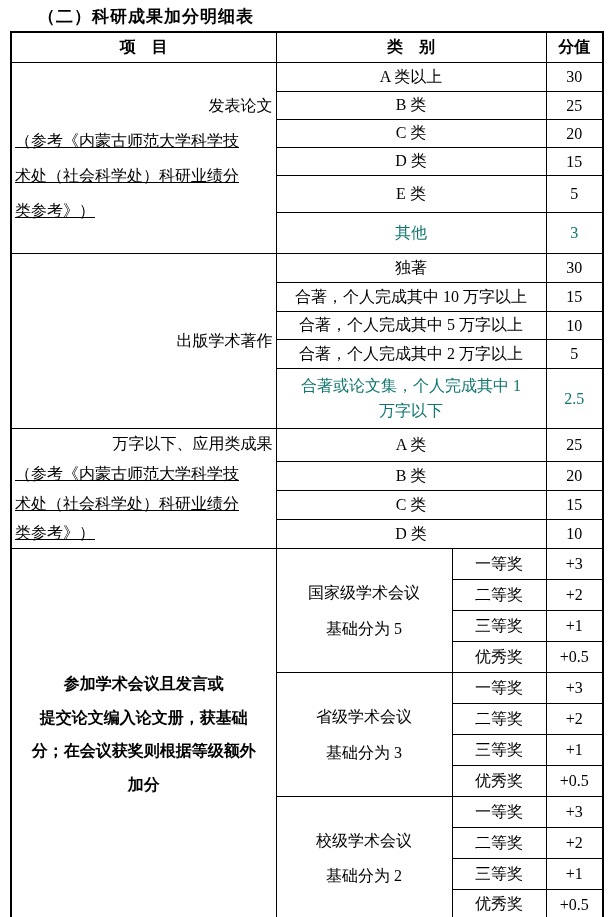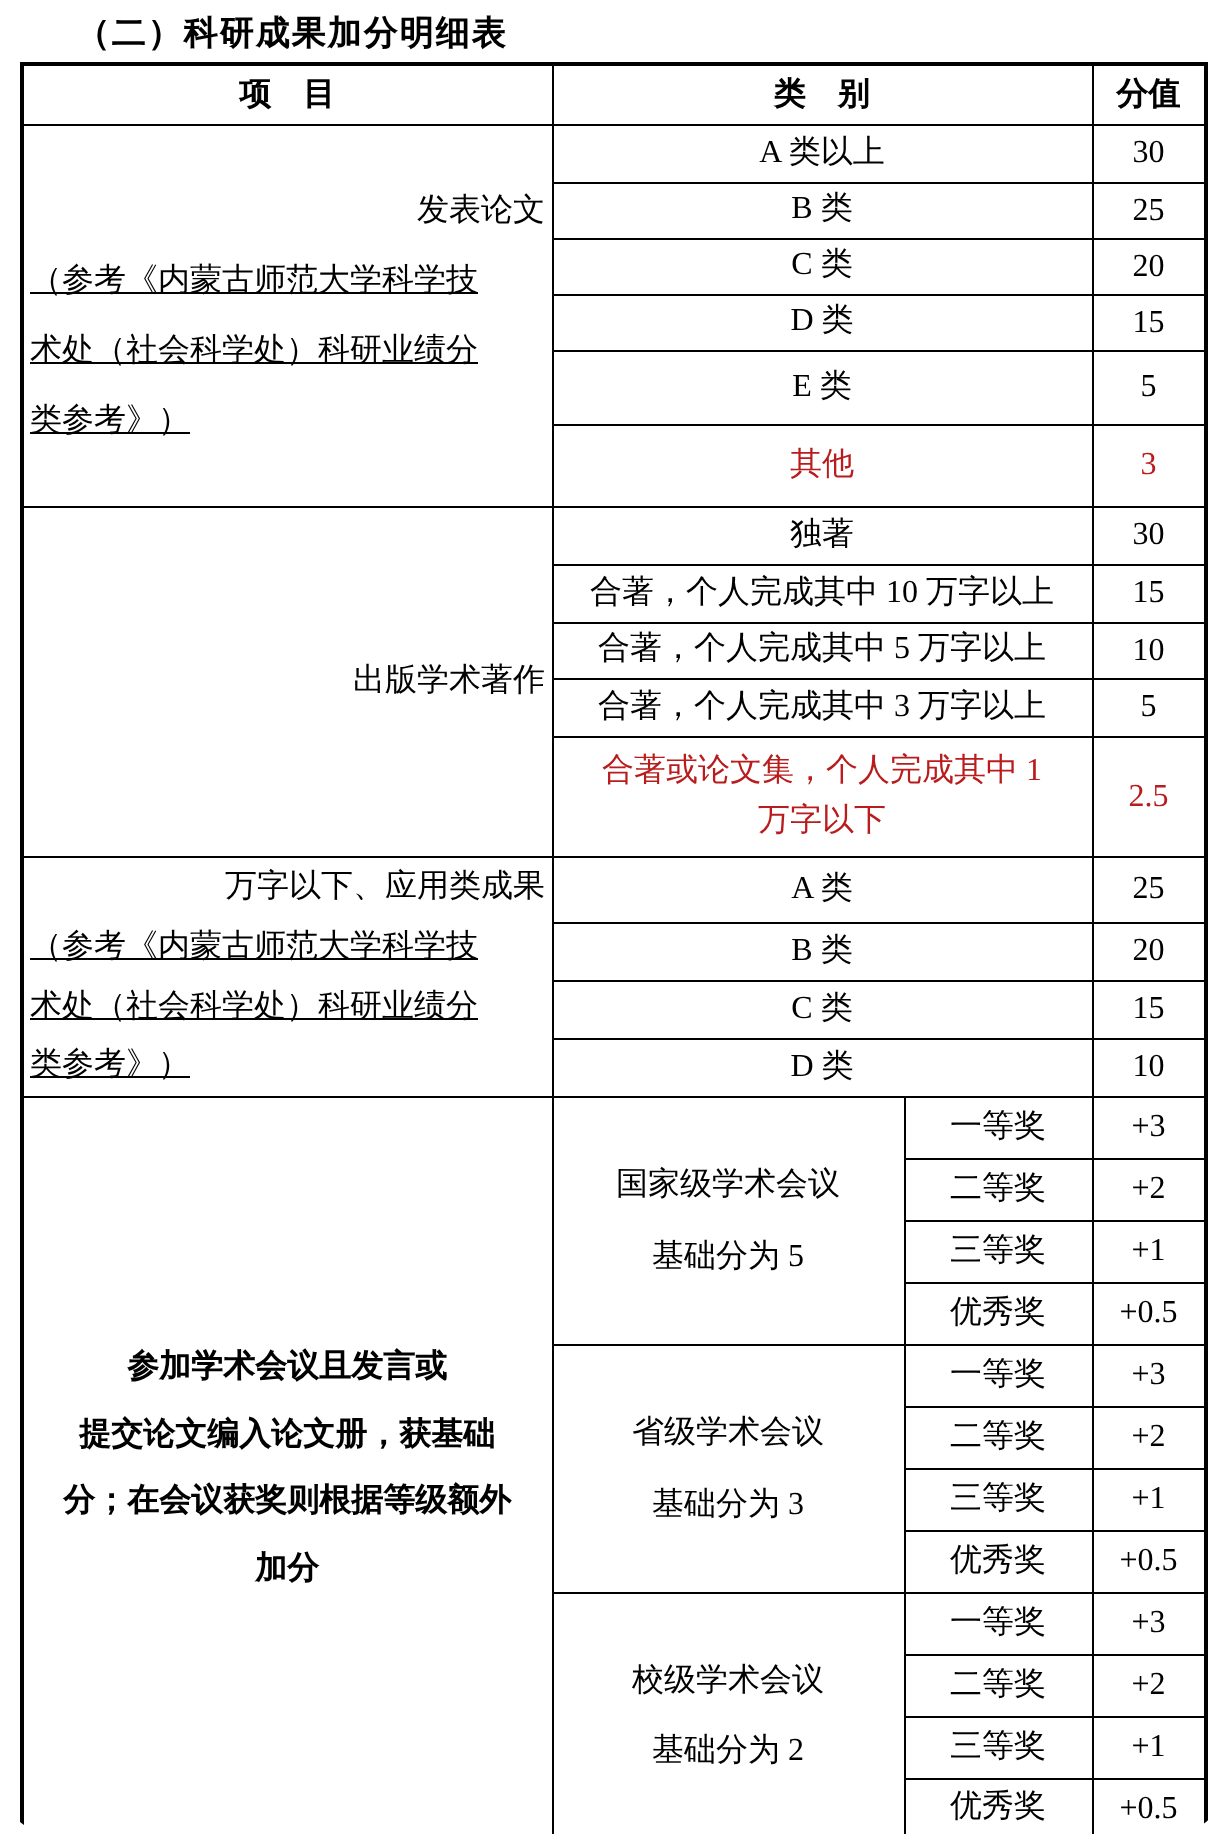--- a/index.html
+++ b/index.html
@@ -1,21 +1,21 @@
 <!DOCTYPE html>
 <html><head>
 <meta charset="utf-8">
 <style>
   html,body{margin:0;padding:0;background:#fff;}
   body{
     width:613px;height:917px;
     font-family:"Liberation Serif","DejaVu Serif",serif;
     color:#000;
   }
-  .page{position:relative;width:613px;height:917px;background:#fff;overflow:hidden;border-radius:27px;}
+  .page{position:relative;width:613px;height:917px;background:#fff;overflow:hidden;}
   .doc-title{
     padding:5px 0 3px 38px;
     font-weight:bold;
     font-size:17px;
     letter-spacing:1px;
   }
   table.score-table{
     border-collapse:collapse;
     table-layout:fixed;
     margin-left:10px;
@@ -35,21 +35,21 @@
   .h37{height:37px}.h41{height:41px}.h60{height:60px}
   .proj-cell{padding:0 3px;}
   .proj-first{text-align:right;line-height:2.2;}
   .proj-rest{text-align:left;white-space:pre-line;line-height:2.2;text-decoration:underline;}
   .proj-center{text-align:center;white-space:pre-line;line-height:2.1;font-weight:bold;}
   .s3 .proj-first{line-height:1.85;}
   .s3 .proj-rest{line-height:1.85;}
   .cat-cell{white-space:pre-line;line-height:1.55;}
   .group-cell{white-space:pre-line;line-height:2.2;}
   .score-cell{padding:0 1px;font-family:Liberation Serif, serif;}
-  .red{color:#b91c1c;}
+  .red{color:#0f766e;}
 </style>
 </head>
 <body>
 
 <div class="page">
   <div class="doc-title">（二）科研成果加分明细表</div>
 
   <table class="score-table">
     <colgroup>
       <col style="width:265px">
@@ -105,21 +105,21 @@
     </tr>
     <tr class="h29">
       <td colspan="2" class="cat-cell">合著，个人完成其中 10 万字以上</td>
       <td class="score-cell">15</td>
     </tr>
     <tr class="h28">
       <td colspan="2" class="cat-cell">合著，个人完成其中 5 万字以上</td>
       <td class="score-cell">10</td>
     </tr>
     <tr class="h29">
-      <td colspan="2" class="cat-cell">合著，个人完成其中 3 万字以上</td>
+      <td colspan="2" class="cat-cell">合著，个人完成其中 2 万字以上</td>
       <td class="score-cell">5</td>
     </tr>
     <tr class="h60">
       <td colspan="2" class="cat-cell red">合著或论文集，个人完成其中 1
 万字以下</td>
       <td class="score-cell red">2.5</td>
     </tr>
 
     <tr class="h33 s3">
       <td rowspan="4" class="proj-cell s3">

